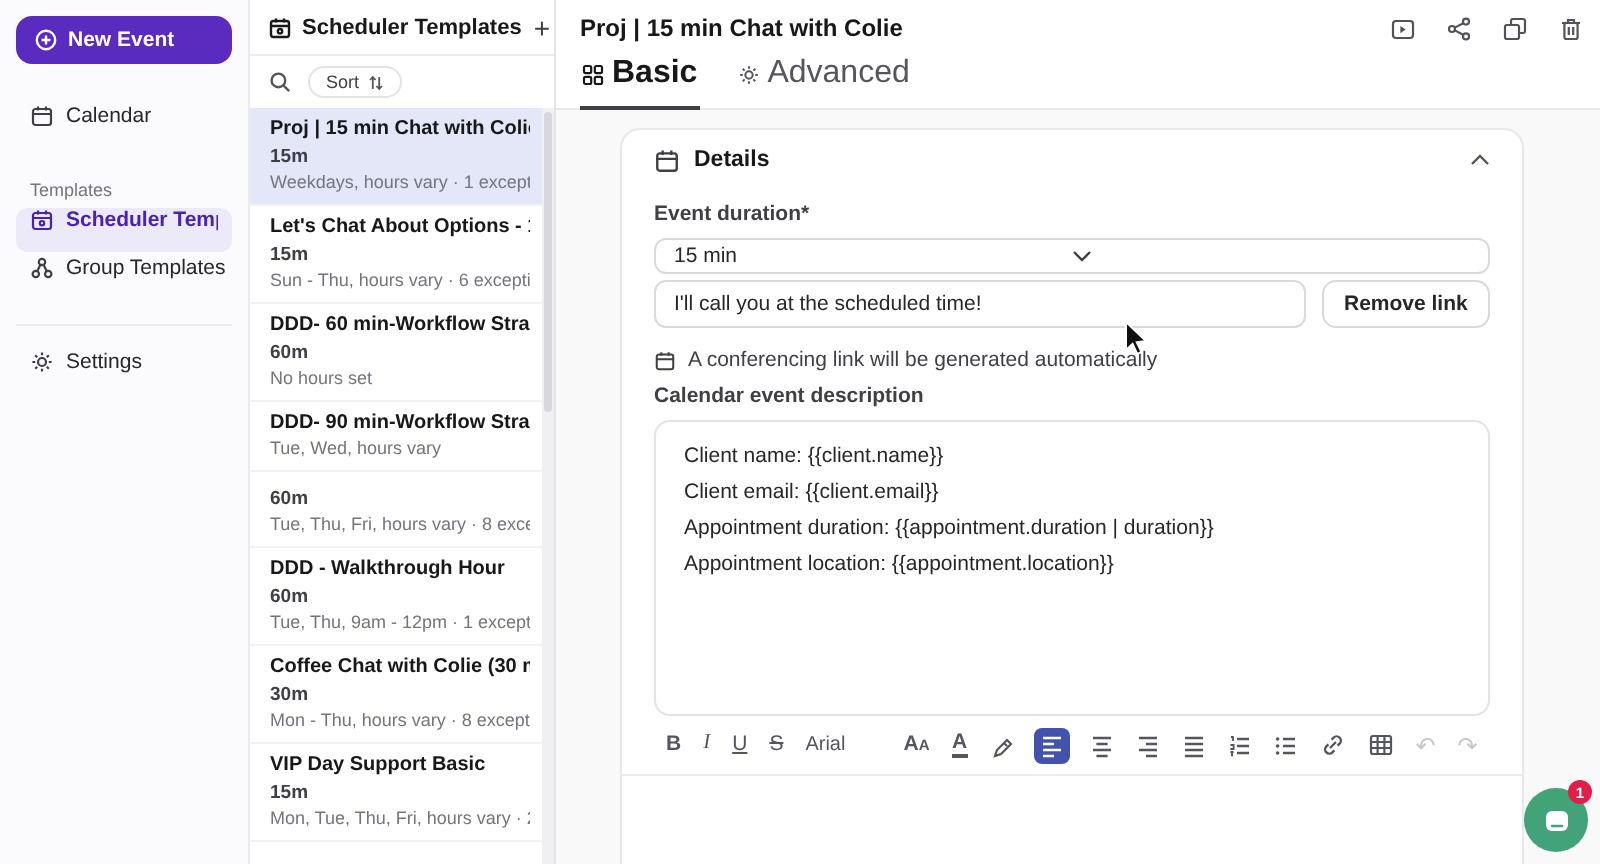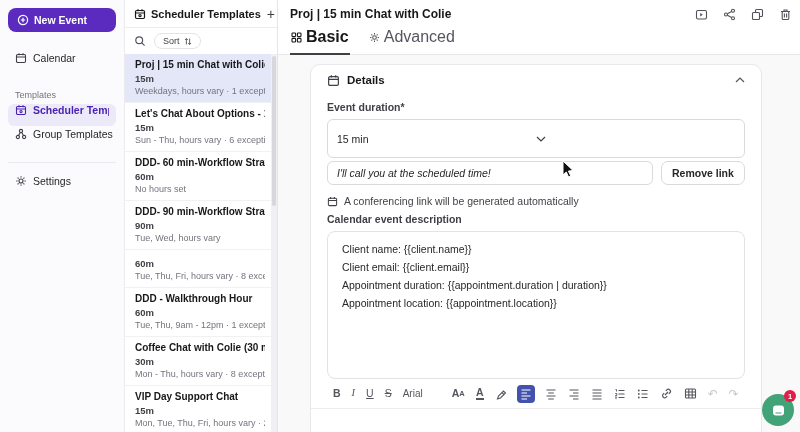--- a/index.html
+++ b/index.html
@@ -41,24 +41,24 @@
   .icon-btn { border:none; background:none; padding:0; cursor:pointer; display:flex; align-items:center; }
   .tabs { height:27px; display:flex; align-items:flex-end; gap:18px; padding:0 12px; border-bottom:1px solid #e7e7ec; background:#fff; }
   .tab { display:flex; align-items:center; gap:4px; padding:0 1px 7px; font-size:16px; color:#55555e; cursor:pointer; border-bottom:2px solid transparent; margin-bottom:-1px; }
   .tab.active { color:#18181b; font-weight:700; border-bottom-color:#3f3f46; }
   .content { flex:1; background:#f9f9fa; padding:9px 44px 0 32px; overflow:hidden; }
 
   .card { background:#fff; border:1px solid #e8e8ec; border-radius:10px; padding:0 16px 8px; min-height:380px; }
   .card-header { height:30px; display:flex; align-items:center; gap:7px; }
   .card-title { font-size:11.5px; font-weight:700; color:#18181b; flex:1; }
   .fld-label { font-size:10.5px; font-weight:600; color:#3f3f46; margin:6px 0 6px; }
-  .select { height:39px; border:1px solid #d9d9de; border-radius:6px; display:flex; align-items:center; padding:0 9px; font-size:10.5px; color:#27272a; background:#fff; cursor:pointer; }
+  .select { height:18px; border:1px solid #d9d9de; border-radius:6px; display:flex; align-items:center; padding:0 9px; font-size:10.5px; color:#27272a; background:#fff; cursor:pointer; }
   .select span { flex:1; }
   .loc-row { display:flex; gap:8px; margin-top:3px; }
-  .text-input { flex:1; height:24px; border:1px solid #d9d9de; border-radius:6px; padding:0 9px; font-family:inherit; font-size:10.5px; color:#27272a;font-style:italic; }
+  .text-input { flex:1; height:24px; border:1px solid #d9d9de; border-radius:6px; padding:0 9px; font-family:inherit; font-size:10.5px; color:#27272a; }
   .remove-link { height:24px; border:1px solid #d9d9de; border-radius:7px; background:#fff; padding:0 10px; font-family:inherit; font-size:10.5px; font-weight:600; color:#27272a; cursor:pointer; white-space:nowrap; }
   .conf-row { display:flex; align-items:center; gap:6px; margin-top:10px; font-size:10.5px; color:#3f3f46; }
   .editor-box { margin-top:2px; height:148px; border:1px solid #e2e2e7; border-radius:8px; padding:9px 14px; font-size:10.5px; line-height:1.7; color:#27272a; overflow:hidden; }
   .toolbar { display:flex; align-items:center; gap:11px; height:21px; margin-top:4px; padding:0 6px; color:#55555e; }
   .tb { border:none; background:none; padding:0; font-family:inherit; font-size:10.5px; color:#55555e; cursor:pointer; display:flex; align-items:center; line-height:1; }
   .tb-b { font-weight:800; }
   .tb-i { font-style:italic; font-family:"Liberation Serif",serif; }
   .tb-u { text-decoration:underline; }
   .tb-s { text-decoration:line-through; }
   .tb-font { font-size:10px; }
@@ -177,39 +177,38 @@
         <div class="li-dur">15m</div>
         <div class="li-meta">Sun - Thu, hours vary · 6 exceptions</div>
       </div>
       <div class="list-item">
         <div class="li-title">DDD- 60 min-Workflow Strategy</div>
         <div class="li-dur">60m</div>
         <div class="li-meta">No hours set</div>
       </div>
       <div class="list-item">
         <div class="li-title">DDD- 90 min-Workflow Strategy Exten...</div>
-        <div class="li-dur">90m</div>
         <div class="li-meta">Tue, Wed, hours vary</div>
       </div>
       <div class="list-item">
         <div class="li-dur">60m</div>
         <div class="li-meta">Tue, Thu, Fri, hours vary · 8 exceptions</div>
       </div>
       <div class="list-item">
         <div class="li-title">DDD - Walkthrough Hour</div>
         <div class="li-dur">60m</div>
         <div class="li-meta">Tue, Thu, 9am - 12pm · 1 exception</div>
       </div>
       <div class="list-item">
         <div class="li-title">Coffee Chat with Colie (30 min)</div>
         <div class="li-dur">30m</div>
         <div class="li-meta">Mon - Thu, hours vary · 8 exceptions</div>
       </div>
       <div class="list-item">
-        <div class="li-title">VIP Day Support Chat</div>
+        <div class="li-title">VIP Day Support Basic</div>
         <div class="li-dur">15m</div>
         <div class="li-meta">Mon, Tue, Thu, Fri, hours vary · 2 exceptions</div>
       </div>
 
     </div>
     <div class="lp-scroll">
         <div class="lp-thumb"></div>
       </div>
   </section>
 

